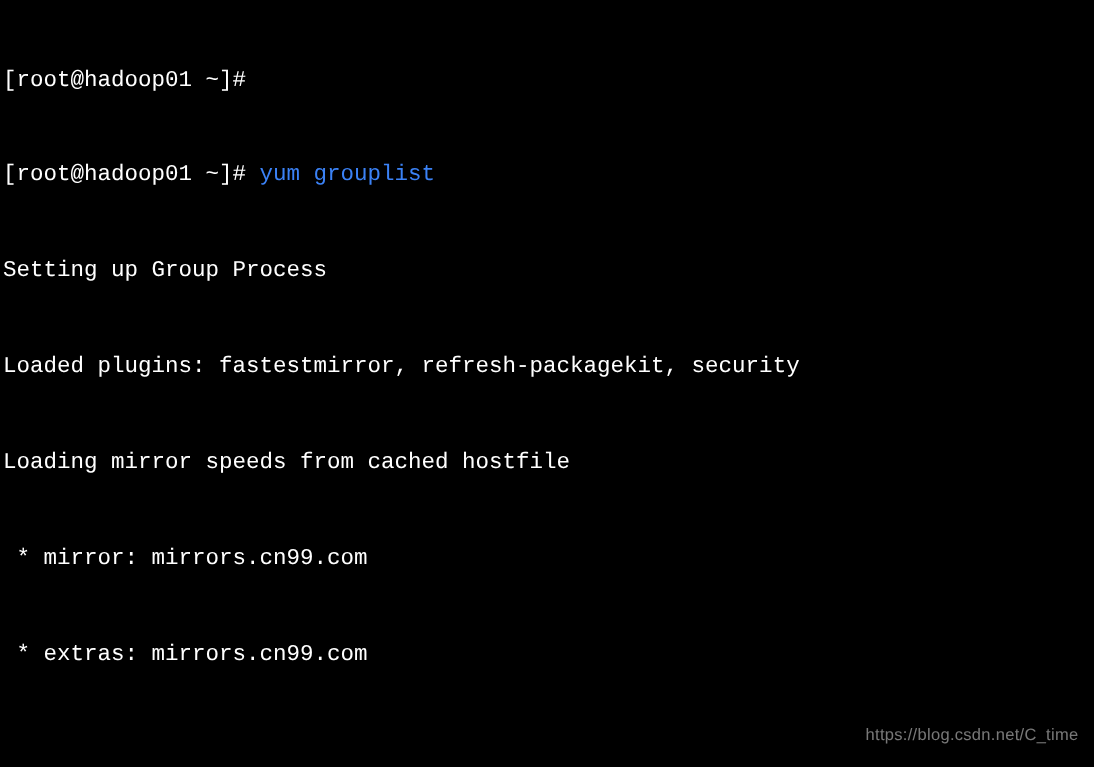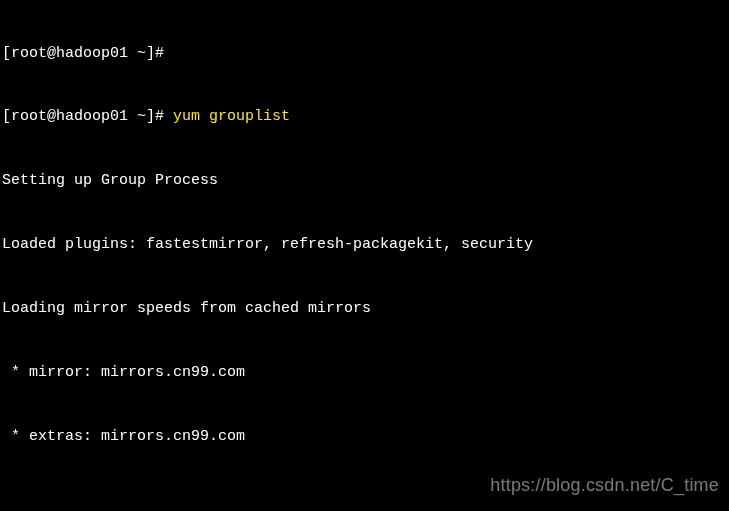--- a/index.html
+++ b/index.html
@@ -20,45 +20,45 @@
       position: relative;
     }
     .terminal {
       padding: 0 2px;
       white-space: pre;
     }
     .prompt-line {
       white-space: pre;
     }
     .command {
-      color: #fde047;
+      color: #3b82f6;
     }
     .output-line {
       white-space: pre;
     }
     .watermark {
       position: absolute;
       bottom: 12px;
       right: 10px;
       color: rgba(200, 200, 200, 0.6);
       font-family: Arial, sans-serif;
-      font-size: 18px;
+      font-size: 11px;
       letter-spacing: 0.2px;
       pointer-events: none;
     }
   </style>
 </head>
 <body>
 
 <div class="terminal">
   <div class="prompt-line"><span>[root@hadoop01 ~]#</span> <span></span></div>
   <div class="prompt-line"><span>[root@hadoop01 ~]#</span> <span class="command">yum grouplist</span></div>
   <div class="output-line">Setting up Group Process</div>
   <div class="output-line">Loaded plugins: fastestmirror, refresh-packagekit, security</div>
-  <div class="output-line">Loading mirror speeds from cached mirrors</div>
+  <div class="output-line">Loading mirror speeds from cached hostfile</div>
   <div class="output-line"> * mirror: mirrors.cn99.com</div>
   <div class="output-line"> * extras: mirrors.cn99.com</div>
   
   
   
   
   
   
   
   

